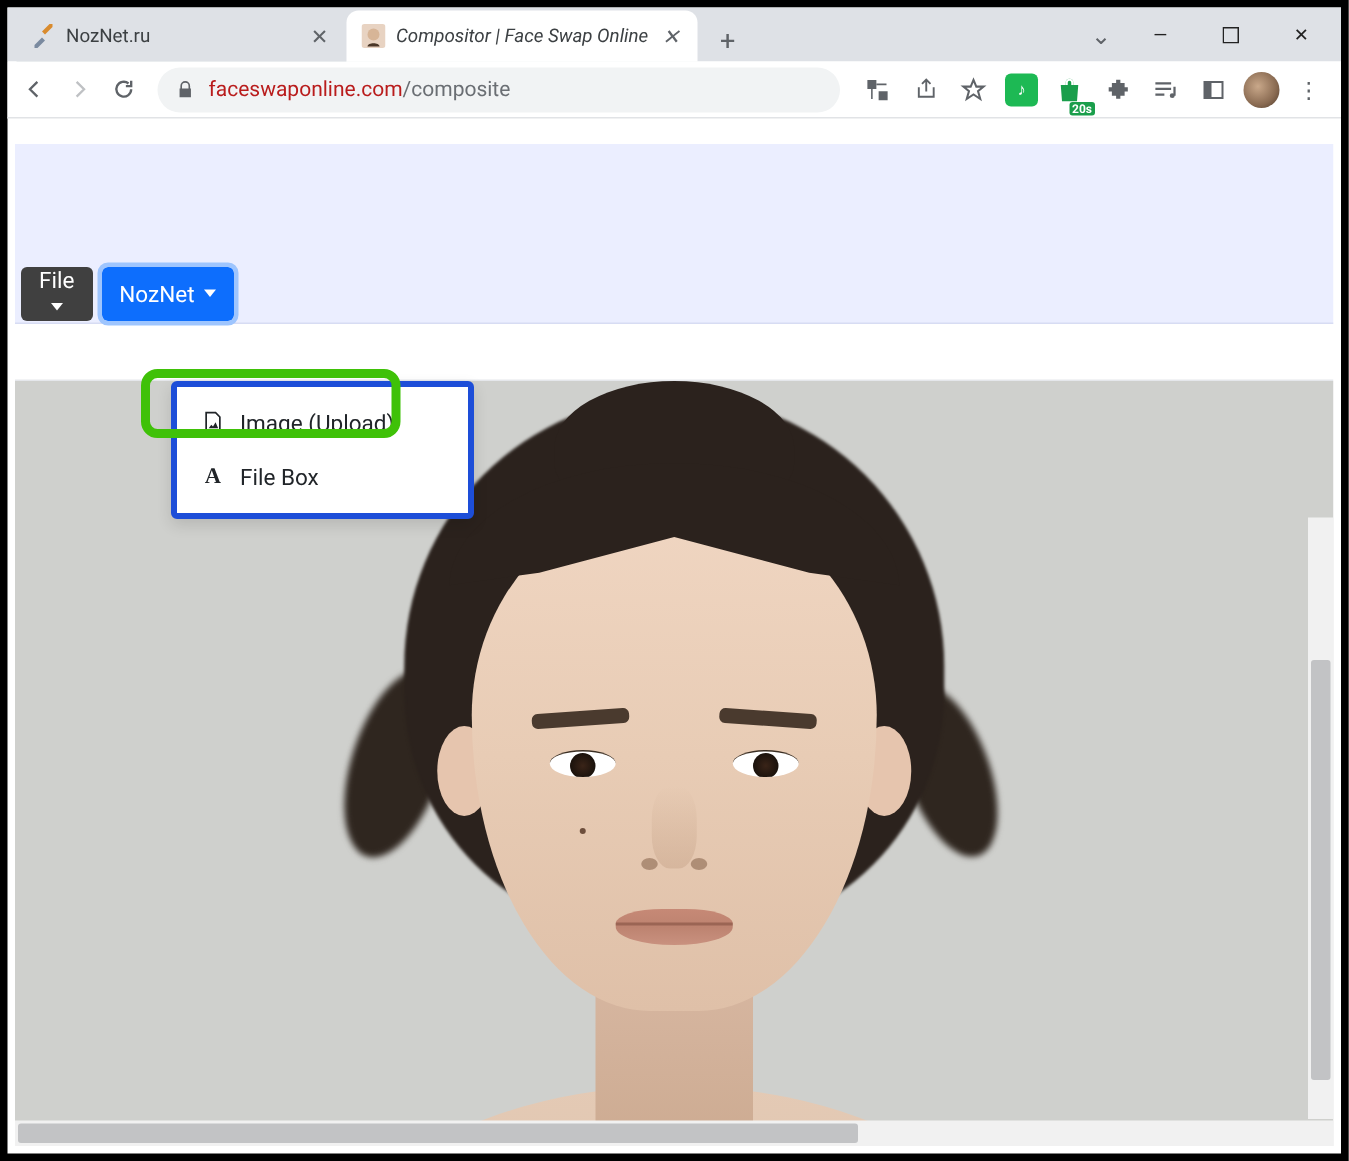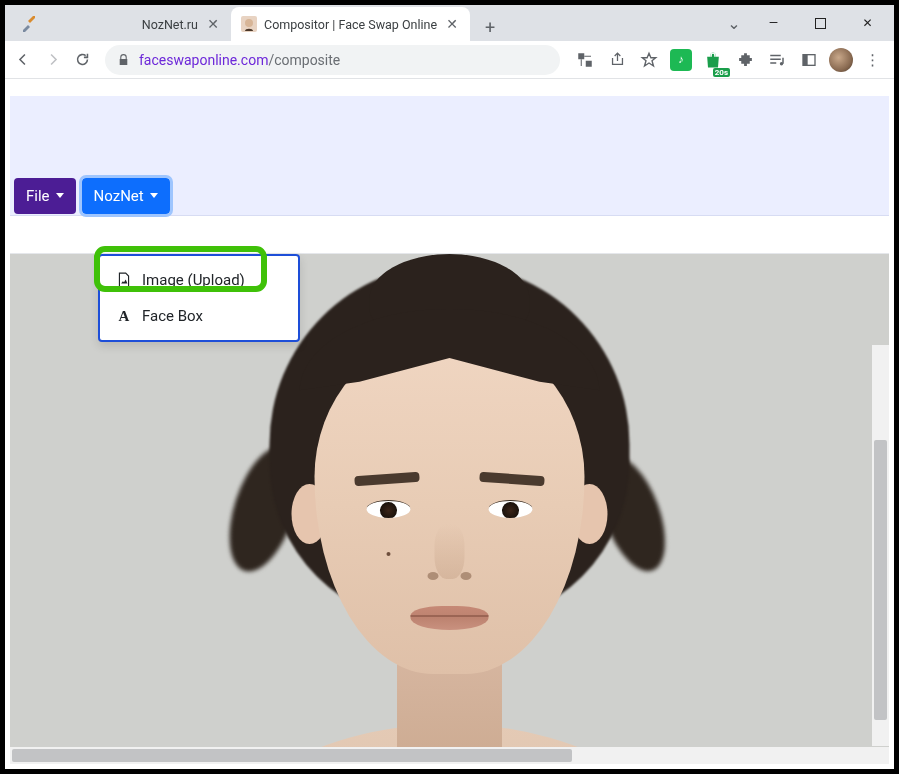--- a/index.html
+++ b/index.html
@@ -1,53 +1,53 @@
 <!DOCTYPE html>
 <html><head>
 <meta charset="utf-8">
 <style>
   * { box-sizing: border-box; margin: 0; padding: 0; font-family: -apple-system, BlinkMacSystemFont, "Segoe UI", Roboto, Arial, sans-serif; }
   html, body { width: 899px; height: 774px; overflow: hidden; background: #000; }
   .frame { position: absolute; inset: 0; border: 5px solid #000; background: #fff; }
   .tabstrip { display: flex; align-items: flex-end; height: 36px; background: #dee1e6; padding-left: 6px; }
   .tab { display: flex; align-items: center; height: 34px; padding: 0 10px; font-size: 12.5px; color: #3c4043; gap: 7px; border-radius: 8px 8px 0 0; position: relative; min-width: 220px; }
   .tab.inactive { background: #dee1e6; }
-  .tab.active { background: #fff; }
+  .tab.active { background: #fff; font-style: italic; }
   .tab .favicon { width: 16px; height: 16px; display: flex; align-items: center; justify-content: center; font-size: 13px; }
-  .tab .title { flex: 1; white-space: nowrap; overflow: hidden; text-overflow: ellipsis; text-align: right; }
+  .tab .title { flex: 1; white-space: nowrap; overflow: hidden; text-overflow: ellipsis; }
   .tab .close { width: 16px; height: 16px; display:flex;align-items:center;justify-content:center;color:#5f6368;font-size:14px;}
   .newtab { width: 28px; height: 28px; display:flex;align-items:center;justify-content:center;color:#5f6368;font-size:18px;margin-left:6px;}
   .winctrls { margin-left: auto; display: flex; height: 100%; align-items:center; padding-right:4px; gap:2px;}
   .winctrls .wc { width: 45px; height: 30px; display:flex;align-items:center;justify-content:center;color:#222;font-size:12px;}
   .winctrls .chev { width:30px; font-size:16px; color:#5f6368;}
 
   
   .addrbar { display:flex; align-items:center; height: 38px; background:#fff; border-bottom:1px solid #e1e3e6; padding: 0 6px; gap:4px;}
   .navbtn { width:32px;height:30px;display:flex;align-items:center;justify-content:center;color:#5f6368;border-radius:50%;}
   .navbtn.dis { color:#b9bbbe;}
   .urlbox { flex:0 0 auto; width: 455px; height:30px; background:#f1f3f4; border-radius:15px; display:flex; align-items:center; padding:0 12px; gap:9px; font-size:14px; color:#202124; margin: 0 6px;}
   .urlbox .lock { color:#5f6368; font-size:12px;}
-  .urlbox .domain{ color:#6d28d9;}
+  .urlbox .domain{ color:#b91c1c;}
   .urlbox .path{ color:#6a6e73;}
 
   .addr-right { display:flex;align-items:center;margin-left:auto;gap:2px;}
   .ico { width:30px;height:30px;display:flex;align-items:center;justify-content:center;color:#5f6368;font-size:15px;}
   .ext-green{width:22px;height:22px;background:#1db954;border-radius:4px;color:#fff;font-size:11px;display:flex;align-items:center;justify-content:center;font-weight:bold;}
   .ext-bag{position:relative;}
   .ext-bag svg{width:20px;height:20px;}
   .ext-bag .badge{position:absolute;bottom:-2px;right:-2px;background:#1a9e4b;color:#fff;font-size:8px;padding:0 2px;border-radius:2px;font-weight:bold;}
   .avatar{width:24px;height:24px;border-radius:50%;background:radial-gradient(circle at 40% 40%, #c9a88a 0%, #8a6b52 60%, #4a3728 100%);}
   .menu3{letter-spacing:1px;}
 
   
   .page { position:absolute; top: 91px; left:5px; right:5px; bottom:5px; background:#fff; overflow:hidden;}
   .page-top-pad { height: 80px; background:#ebeeff;}
   .toolbar { height:40px; background:#ebeeff; display:flex; align-items:center; padding-left:4px; gap:6px; border-bottom:1px solid #d7dcf3;}
   .btn { height:36px; padding:0 12px; display:flex;align-items:center;gap:6px;border-radius:4px;font-size:15px;color:#fff;cursor:pointer;}
-  .btn-file{ background:#4c1d95;}
+  .btn-file{ background:#404040;flex-direction:column;}
   .btn-insert{ background:#0d6efd; outline:3px solid #9ec5fe; outline-offset:0;}
   .caret{width:0;height:0;border-left:4px solid transparent;border-right:4px solid transparent;border-top:5px solid currentColor;}
   .white-strip{height:38px;background:#fff;border-bottom:1px solid #e5e7eb;}
 
   .canvas{position:absolute; top:158px; left:0; right:0; bottom:0; background:#cfd0cd; overflow:hidden;}
 
   
   .portrait {
     position: absolute;
     left: 50%;
@@ -84,21 +84,21 @@
   .iris{position:absolute;top:1px;left:50%;transform:translateX(-50%);width:17px;height:17px;background:radial-gradient(circle,#3a2418 0%,#1a120c 70%);border-radius:50%;}
   .nose{position:absolute;top:190px;left:50%;transform:translateX(-50%);width:30px;height:55px;background:linear-gradient(180deg,transparent 0%, rgba(193,157,130,0.4) 100%);border-radius:40%;}
   .nostrils{position:absolute;top:238px;left:50%;transform:translateX(-50%);width:44px;height:12px;display:flex;justify-content:space-between;}
   .nostrils span{width:11px;height:8px;background:rgba(139,103,80,0.6);border-radius:50%;}
   .lips{position:absolute;top:272px;left:50%;transform:translateX(-50%);width:78px;height:24px;background:linear-gradient(180deg,#c68976 0%,#bd8370 50%,#c9917f 100%);border-radius:40% 40% 50% 50%;}
   .lips::before{content:"";position:absolute;top:9px;left:0;right:0;height:1.5px;background:rgba(120,70,55,0.5);}
   .hairline{position:absolute;top:55px;left:50%;transform:translateX(-50%);width:300px;height:140px;background:#2b221d;border-radius:50% 50% 48% 48% / 60% 60% 42% 42%;clip-path:polygon(0 0,100% 0,100% 58%,80% 52%,50% 35%,20% 52%,0 58%);}
   .mole{position:absolute;top:218px;left:72px;width:4px;height:4px;background:#6d4e3c;border-radius:50%;}
 
   
-  .dropdown{position:absolute; top:158px; left:88px; width:202px; background:#fff; border:2px solid #1d4ed8; border-radius:4px; box-shadow:0 4px 10px rgba(0,0,0,0.12); padding:6px 0; z-index:50;}
+  .dropdown{position:absolute; top:158px; left:104px; width:202px; background:#fff; border:4px solid #1d4ed8; border-radius:4px; box-shadow:0 4px 10px rgba(0,0,0,0.12); padding:6px 0; z-index:50;}
   .dd-item{display:flex;align-items:center;gap:10px;padding:9px 16px;font-size:15px;color:#212529;}
   .dd-item .ficon{width:16px;display:flex;justify-content:center;color:#212529;}
   .highlight{position:absolute;top:150px;left:84px;width:173px;height:46px;border:6px solid #3fc108;border-radius:11px;z-index:60;pointer-events:none;}
 
   
   .vscroll{position:absolute;top:249px;right:0;width:17px;bottom:18px;background:#f1f1f1;}
   .vthumb{position:absolute;top:95px;left:2px;right:2px;height:280px;background:#c2c3c5;border-radius:2px;}
   .hscroll{position:absolute;left:0;right:17px;bottom:0;height:17px;background:#f1f1f1;}
   .hthumb{position:absolute;top:2px;bottom:2px;left:2px;width:560px;background:#c2c3c5;border-radius:2px;}
   .sb-corner{position:absolute;right:0;bottom:0;width:17px;height:17px;background:#f1f1f1;}
@@ -271,21 +271,21 @@
         <span class="ficon">
           <svg width="14" height="16" viewBox="0 0 24 28">
               <path fill="none" stroke="#212529" stroke-width="2" d="M4 2h11l5 5v19H4z"></path>
               <path fill="#212529" d="M7 20l3-4 2 2 3-5 3 7z"></path>
             </svg>
         </span>
         <span>Image (Upload)</span>
       </div>
       <div class="dd-item">
         <span class="ficon" style="font-weight:bold;font-family:Georgia,serif;font-size:15px;">A</span>
-        <span>Face Box</span>
+        <span>File Box</span>
       </div>
     </div>
 
     <div class="highlight"></div>
 
     <div class="vscroll">
         <div class="vthumb"></div>
       </div>
     <div class="hscroll">
         <div class="hthumb"></div>

